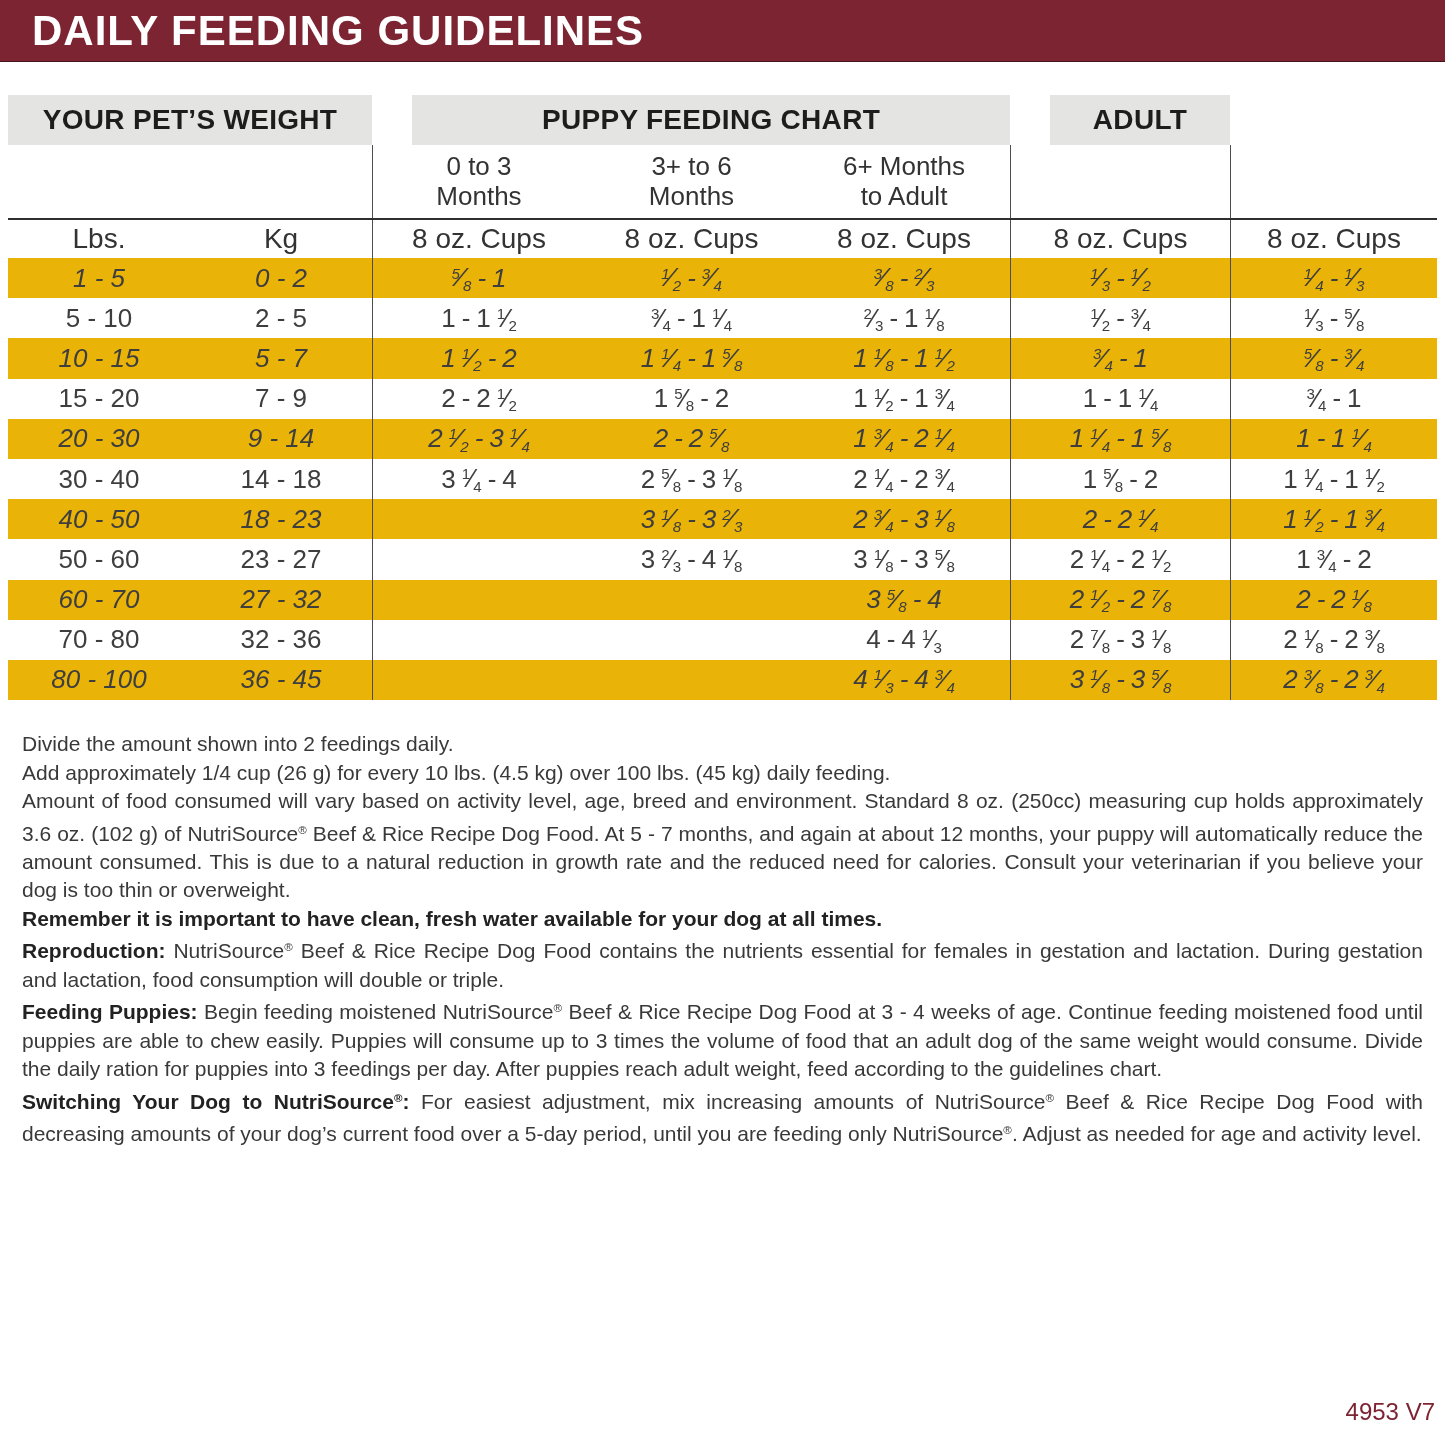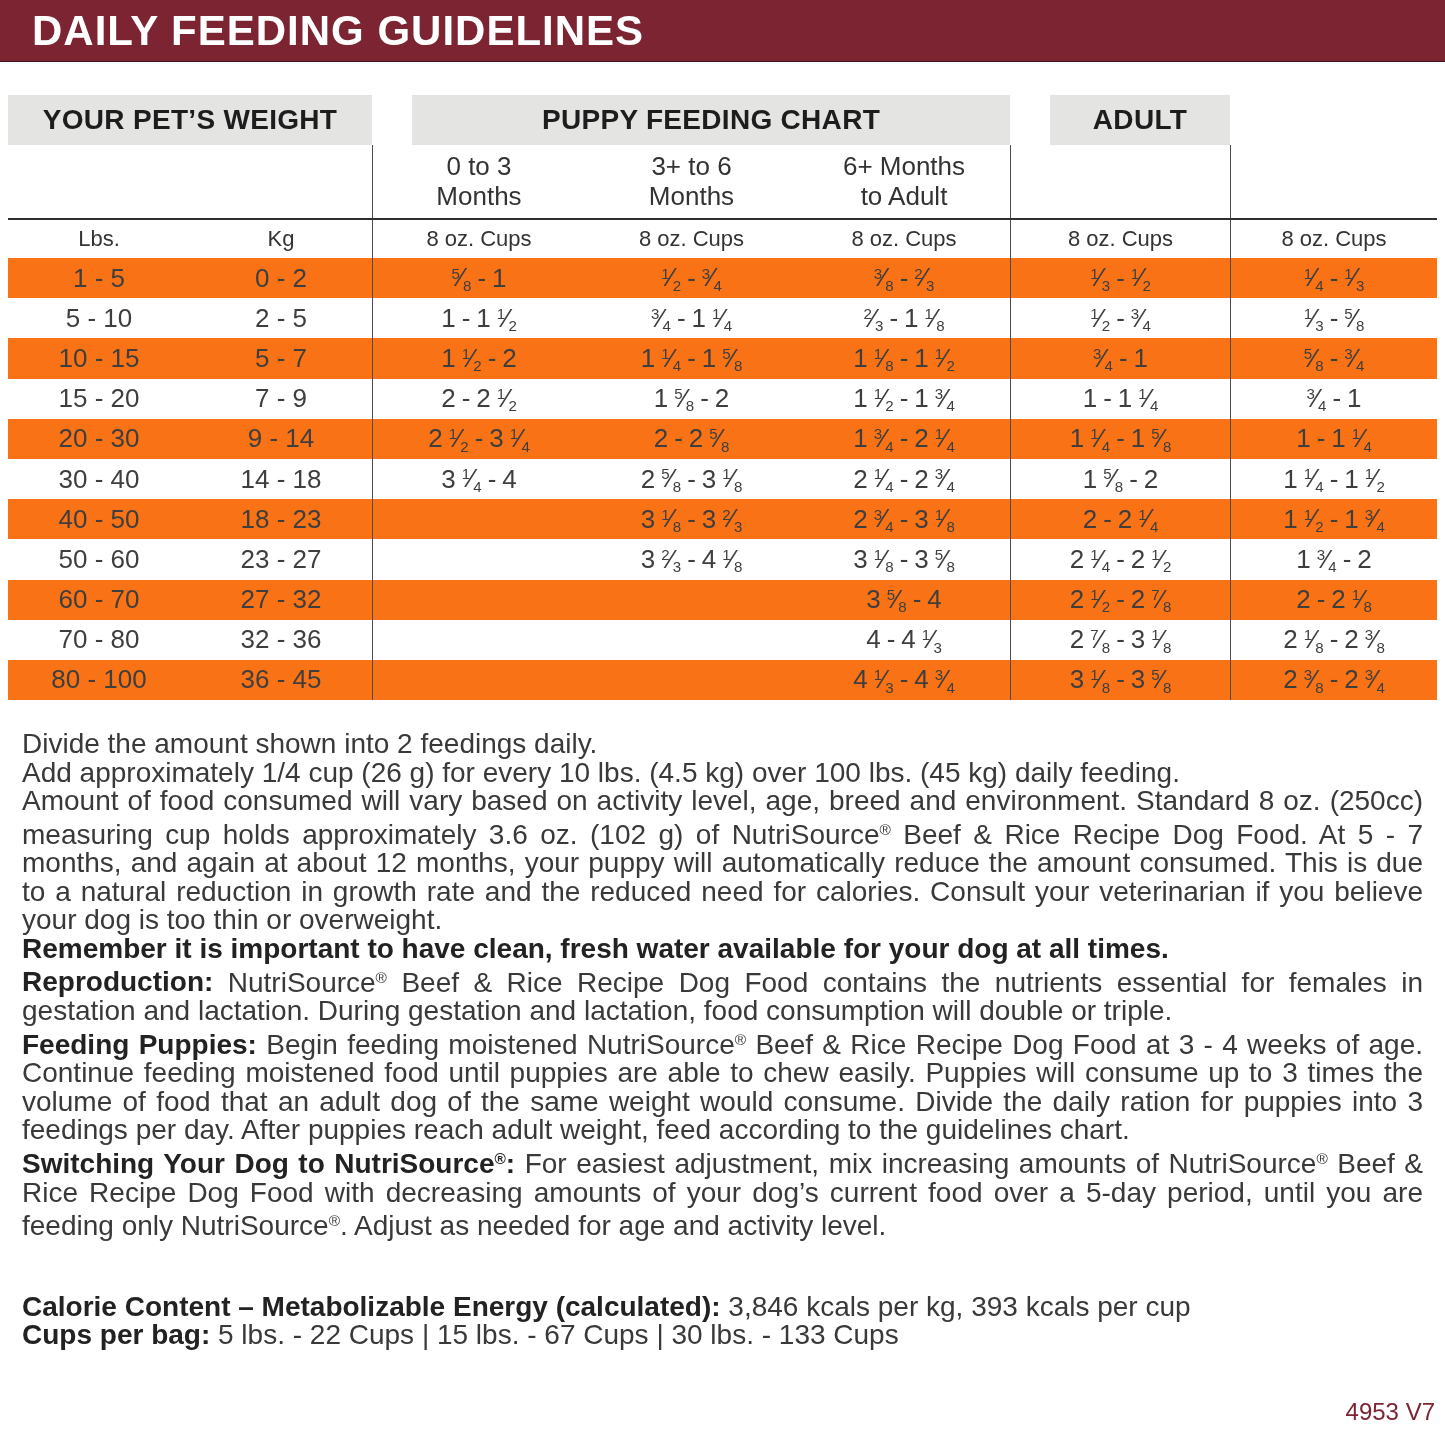--- a/index.html
+++ b/index.html
@@ -63,41 +63,41 @@
   .sub-row .cell {
     font-size: 26px;
     line-height: 1.12;
     white-space: pre-line;
     color: #333;
   }
   .unit-row {
     height: 40px;
     border-top: 2px solid #2f2f2f;
   }
-  .unit-row .cell { font-size: 22px; color: #333; }
+  .unit-row .cell { font-size: 28px; color: #333; }
 
   .data-row { height: 40.2px; }
   .data-row .cell { font-size: 26px; color: #3e3e3e; }
-  .data-row.alt { background: #f97316; }
+  .data-row.alt { background: #eab308; font-style: italic; }
 
   .bl { border-left: 1.5px solid #4d4d4d; }
 
   
   .fr { white-space: nowrap; }
   .fr .nu { font-size: 0.58em; vertical-align: 0.52em; margin-right: -0.04em; }
   .fr .sl { font-size: 1.02em; }
   .fr .de { font-size: 0.58em; vertical-align: -0.30em; margin-left: -0.04em; }
   .tok { margin: 0 3px; }
 
   
   .notes {
     margin: 30px 22px 0 22px;
     width: 1401px;
     color: #393939;
-    font-size: 28px;
+    font-size: 21px;
     line-height: 28.5px;
   }
   .notes p { margin: 0; }
   .just { text-align: justify; }
   .boldline { font-weight: 700; color: #222; }
   .section { margin-top: 44px; }
   .lead { font-weight: 700; color: #222; }
   .calorie-block { margin-top: 52px; }
   sup.reg { font-size: 0.55em; vertical-align: 0.6em; }
 
@@ -496,21 +496,17 @@
     <p>Add approximately 1/4 cup (26 g) for every 10 lbs. (4.5 kg) over 100 lbs. (45 kg) daily feeding.</p>
     <p class="just">Amount of food consumed will vary based on activity level, age, breed and environment. Standard 8 oz. (250cc) measuring cup holds approximately 3.6 oz. (102 g) of NutriSource<sup class="reg">®</sup> Beef &amp; Rice Recipe Dog Food. At 5 - 7 months, and again at about 12 months, your puppy will automatically reduce the amount consumed. This is due to a natural reduction in growth rate and the reduced need for calories. Consult your veterinarian if you believe your dog is too thin or overweight.</p>
     <p class="boldline">Remember it is important to have clean, fresh water available for your dog at all times.</p>
 
     <p class="section just"><b class="lead">Reproduction:</b> <span>NutriSource<sup class="reg">®</sup> Beef &amp; Rice Recipe Dog Food contains the nutrients essential for females in gestation and lactation. During gestation and lactation, food consumption will double or triple.</span></p>
 
     <p class="section just"><b class="lead">Feeding Puppies:</b> <span>Begin feeding moistened NutriSource<sup class="reg">®</sup> Beef &amp; Rice Recipe Dog Food at 3 - 4 weeks of age. Continue feeding moistened food until puppies are able to chew easily. Puppies will consume up to 3 times the volume of food that an adult dog of the same weight would consume. Divide the daily ration for puppies into 3 feedings per day. After puppies reach adult weight, feed according to the guidelines chart.</span></p>
 
     <p class="section just"><b class="lead">Switching Your Dog to NutriSource<sup class="reg">®</sup>:</b> <span>For easiest adjustment, mix increasing amounts of NutriSource<sup class="reg">®</sup> Beef &amp; Rice Recipe Dog Food with decreasing amounts of your dog’s current food over a 5-day period, until you are feeding only NutriSource<sup class="reg">®</sup>. Adjust as needed for age and activity level.</span></p>
 
-    <div class="calorie-block">
-      <p><b class="lead">Calorie Content – Metabolizable Energy (calculated):</b> <span>3,846 kcals per kg, 393 kcals per cup</span></p>
-      <p><b class="lead">Cups per bag:</b>  <span>5 lbs. - 22 Cups  |  15 lbs. - 67 Cups  |  30 lbs. -  133 Cups</span></p>
-    </div>
   </div>
 
   <div class="footer-code" style="color: rgb(125, 36, 51);">4953 V7</div>
 
 </div>
 
 </body></html>

